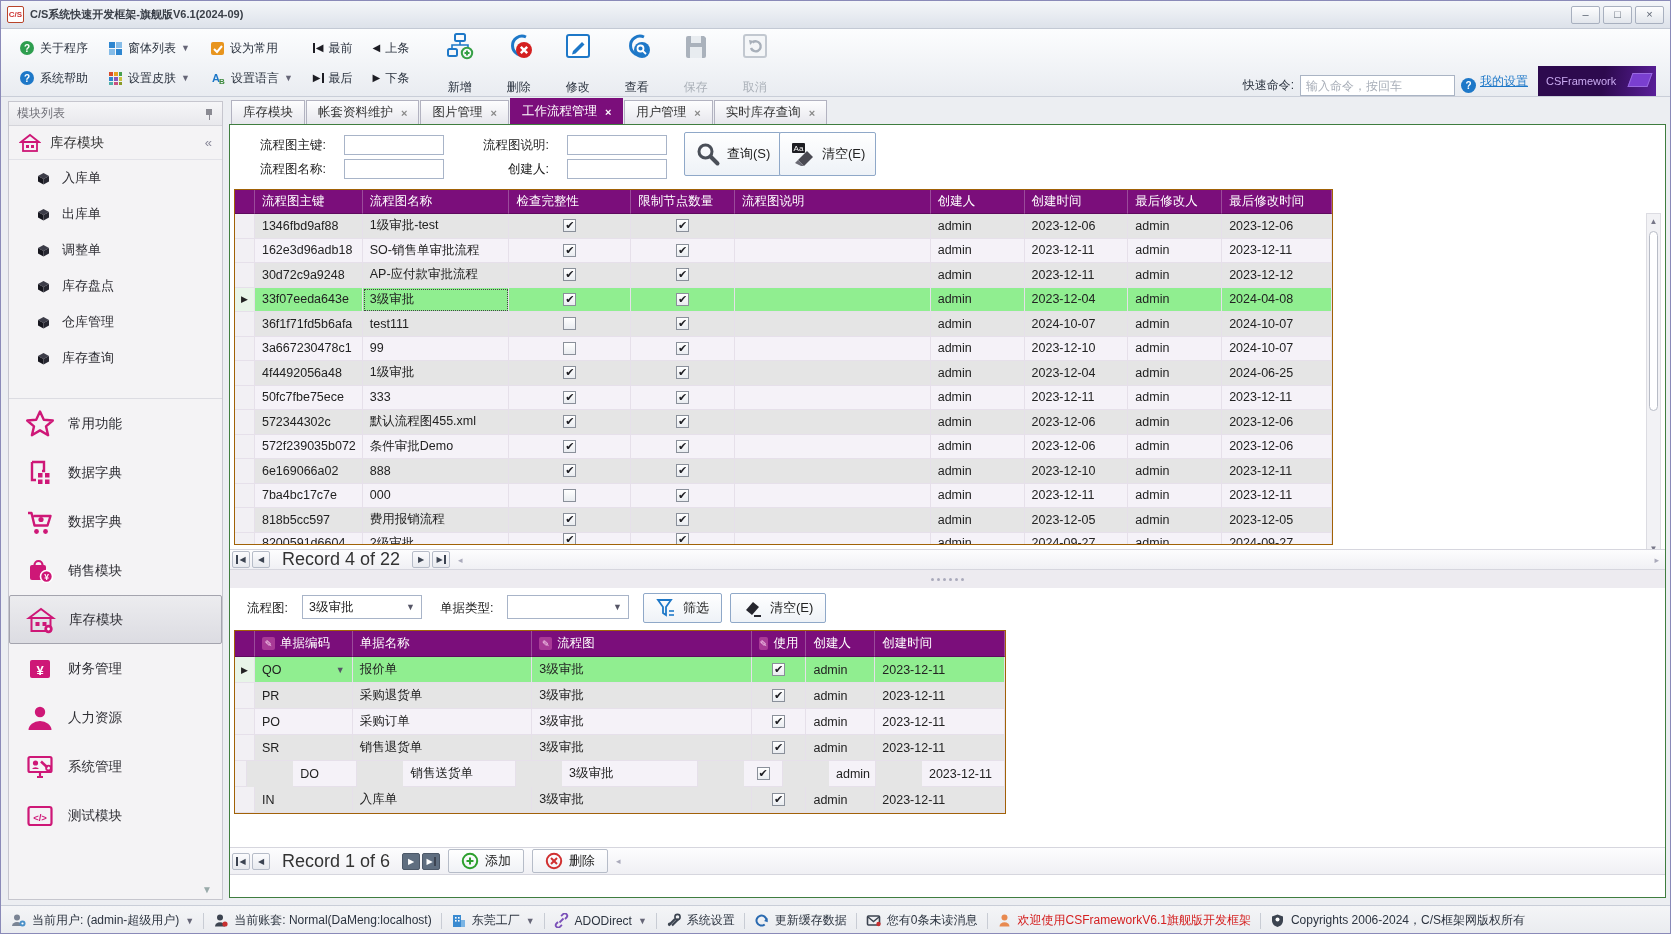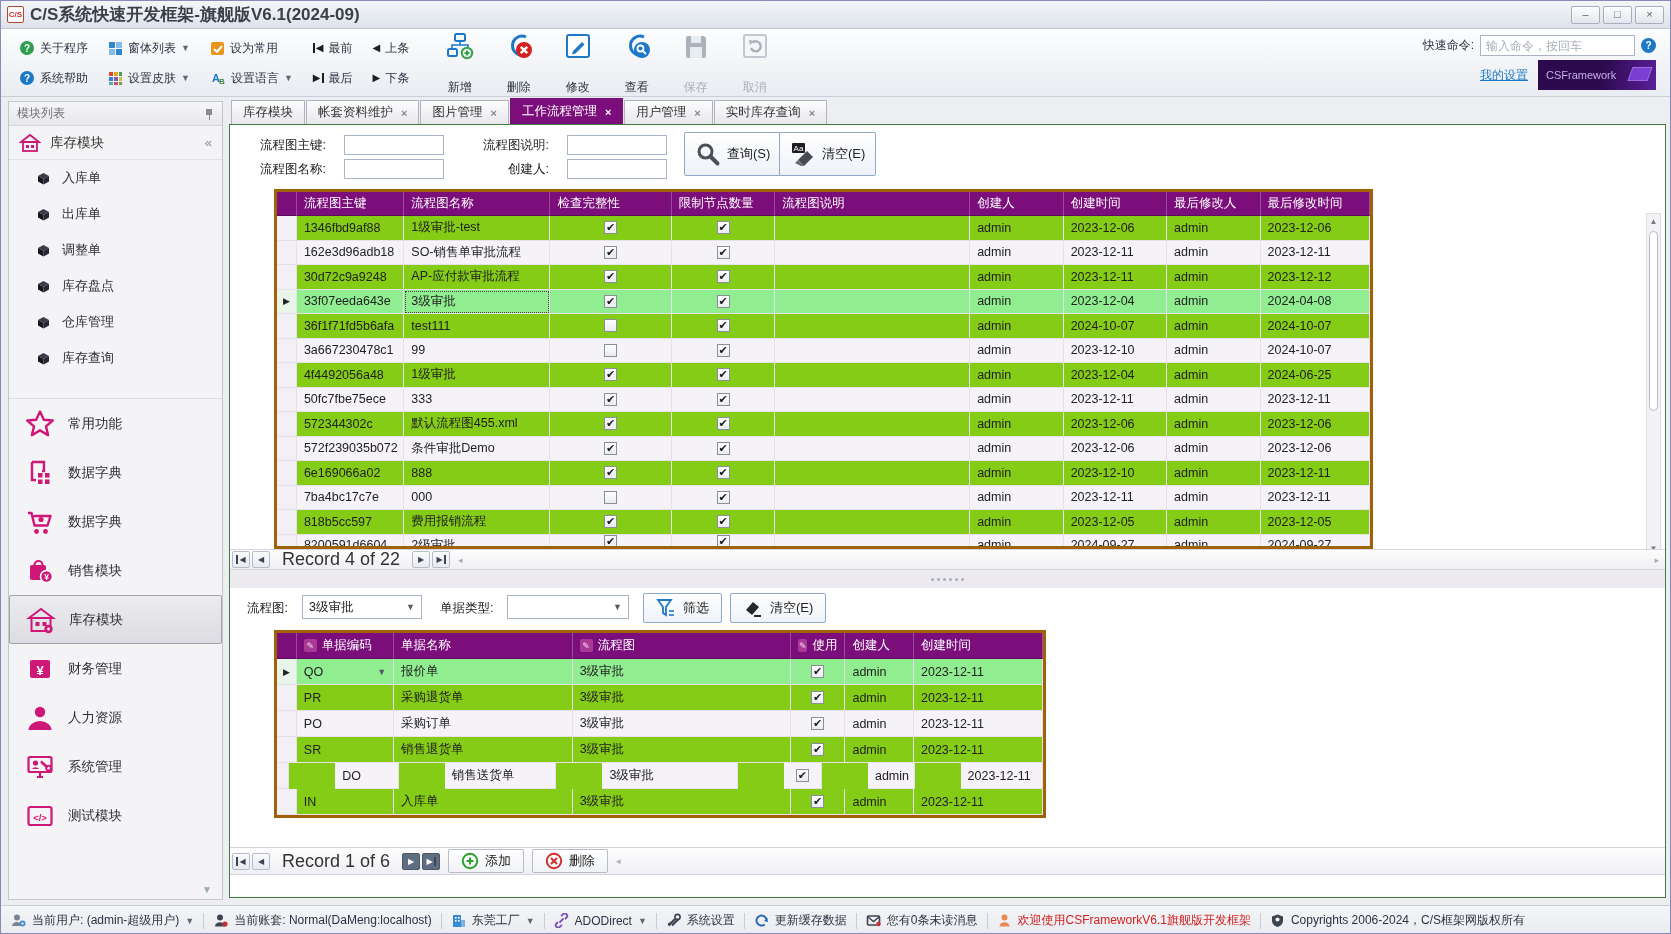--- a/index.html
+++ b/index.html
@@ -6,37 +6,37 @@
   html,body { background:#9aa0aa; }
   body { font-family:"Liberation Sans","DejaVu Sans",sans-serif; font-size:12px; color:#222; }
   .window { position:relative; width:1671px; height:934px; background:#eceef2; border:1px solid #8a8ab8; overflow:hidden; }
 
   
   .titlebar { position:absolute; left:0; top:0; width:100%; height:28px;
     background:linear-gradient(#f4f6f9,#dde2ea); border-bottom:1px solid #c3c9d4;
     display:flex; align-items:center; padding:0 6px; }
   .app-logo { width:17px; height:17px; background:#fff; border:1px solid #b8442a; border-radius:2px;
     color:#c33; font-size:8px; font-weight:bold; display:flex; align-items:center; justify-content:center; margin-right:6px; }
-  .app-title { font-weight:bold; color:#3a3f48; font-size:17px; flex:1; }
+  .app-title { font-weight:bold; color:#3a3f48; font-size:11px; flex:1; }
   .win-btns { display:flex; gap:3px; }
   .win-btn { width:29px; height:18px; border:1px solid #a8b0bf; border-radius:2px;
     background:linear-gradient(#fdfdfe,#e2e6ec); color:#5a6270; font-size:11px; line-height:15px; text-align:center; cursor:default; }
 
   
   .toolbar { position:absolute; left:0; top:28px; width:100%; height:68px;
     background:linear-gradient(#fcfdfe,#e9ecf1); border-bottom:1px solid #c9ced8; display:flex; }
   .tb-left { display:grid; grid-template-rows:30px 30px; grid-auto-flow:column; padding:4px 4px 0 10px; column-gap:4px; }
   .tbl-item { display:flex; align-items:center; gap:5px; padding:0 8px; border-radius:2px; white-space:nowrap; color:#2c3440; }
   .tbl-lab { font-size:12px; }
   .dd { color:#667; font-size:9px; }
   .tb-big { display:flex; padding:3px 2px 0 10px; gap:2px; }
   .big-btn { width:57px; display:flex; flex-direction:column; align-items:center; gap:19px; border-radius:2px; }
   .big-btn .blab { font-size:12px; color:#2c3440; }
   .big-btn.disabled .blab { color:#aab0b8; }
-  .tb-right { margin-left:auto; padding:6px 14px 0 0; display:flex; flex-direction:column; align-items:flex-end; gap:4px; }
+  .tb-right { margin-left:auto; padding:6px 14px 0 0; display:flex; flex-direction:row; align-items:flex-end; gap:4px; }
   .qc-row { display:flex; align-items:center; gap:6px; }
   .qc-label { color:#2c3440; }
   .qc-input { width:155px; height:21px; border:1px solid #aab4c4; background:#fff; padding:0 5px; font-size:12px;
     font-family:"Liberation Sans","DejaVu Sans",sans-serif; color:#333; }
   .qc-input::placeholder { color:#a8aeb8; }
   .qhelp { width:15px; height:15px; border-radius:50%; background:#1e78c8; color:#fff; font-size:10px; font-weight:bold;
     display:flex; align-items:center; justify-content:center; }
   .ms-row { display:flex; align-items:center; gap:10px; }
   .my-settings { color:#1e78c8; text-decoration:underline; }
   .brand-box { width:118px; height:30px; background:linear-gradient(100deg,#2d0a4e 55%,#5a1f9a);
@@ -77,21 +77,21 @@
   .panel { position:absolute; left:0; top:27px; width:1437px; height:774px; background:#fff; border:1px solid #3f7d3f; }
 
   
   .search-panel { position:absolute; left:2px; top:2px; width:1100px; height:56px; }
   .sp-label { position:absolute; width:88px; text-align:right; color:#222; font-size:12.5px; }
   .sp-input { position:absolute; width:100px; height:20px; border:1px solid #a8b4c8; background:#fff; }
   .sp-btn { position:absolute; top:5px; height:44px; background:linear-gradient(#fff,#eef2f7);
     border:1px solid #8fa8c8; border-radius:2px; display:flex; align-items:center; gap:6px; padding:0 10px; font-size:13px; color:#222; }
 
   
-  .grid { position:absolute; border:3px solid #a16207; background:#84cc16;margin-left:40px; }
+  .grid { position:absolute; border:1px solid #a16207; background:#e5e5e5; }
   .grow { display:flex; }
   .gcell { border-right:1px solid #e6e0ea; border-bottom:1px solid #e6e0ea; padding:0 7px;
     display:flex; align-items:center; overflow:hidden; white-space:nowrap; font-size:12.5px; color:#222; }
   .ghead .gcell { background:#7b0e7b; color:#fff; border-right:1px solid #9b4b9b; border-bottom:1px solid #5e0a5e; font-size:12.5px; }
   .gind { justify-content:center; background:#f2f0f4; padding:0; }
   .grow.alt .gcell:not(.gind) { background:#f5f2f8; }
   .grow.sel .gcell { background:#90ee90 !important; }
   .grow.sel .gcell.gind { background:#e8f5e8 !important; color:#222; }
   .cbx { justify-content:center; }
   .cb { width:13px; height:13px; border:1px solid #8a909a; background:linear-gradient(#fff,#e9ecf0);

